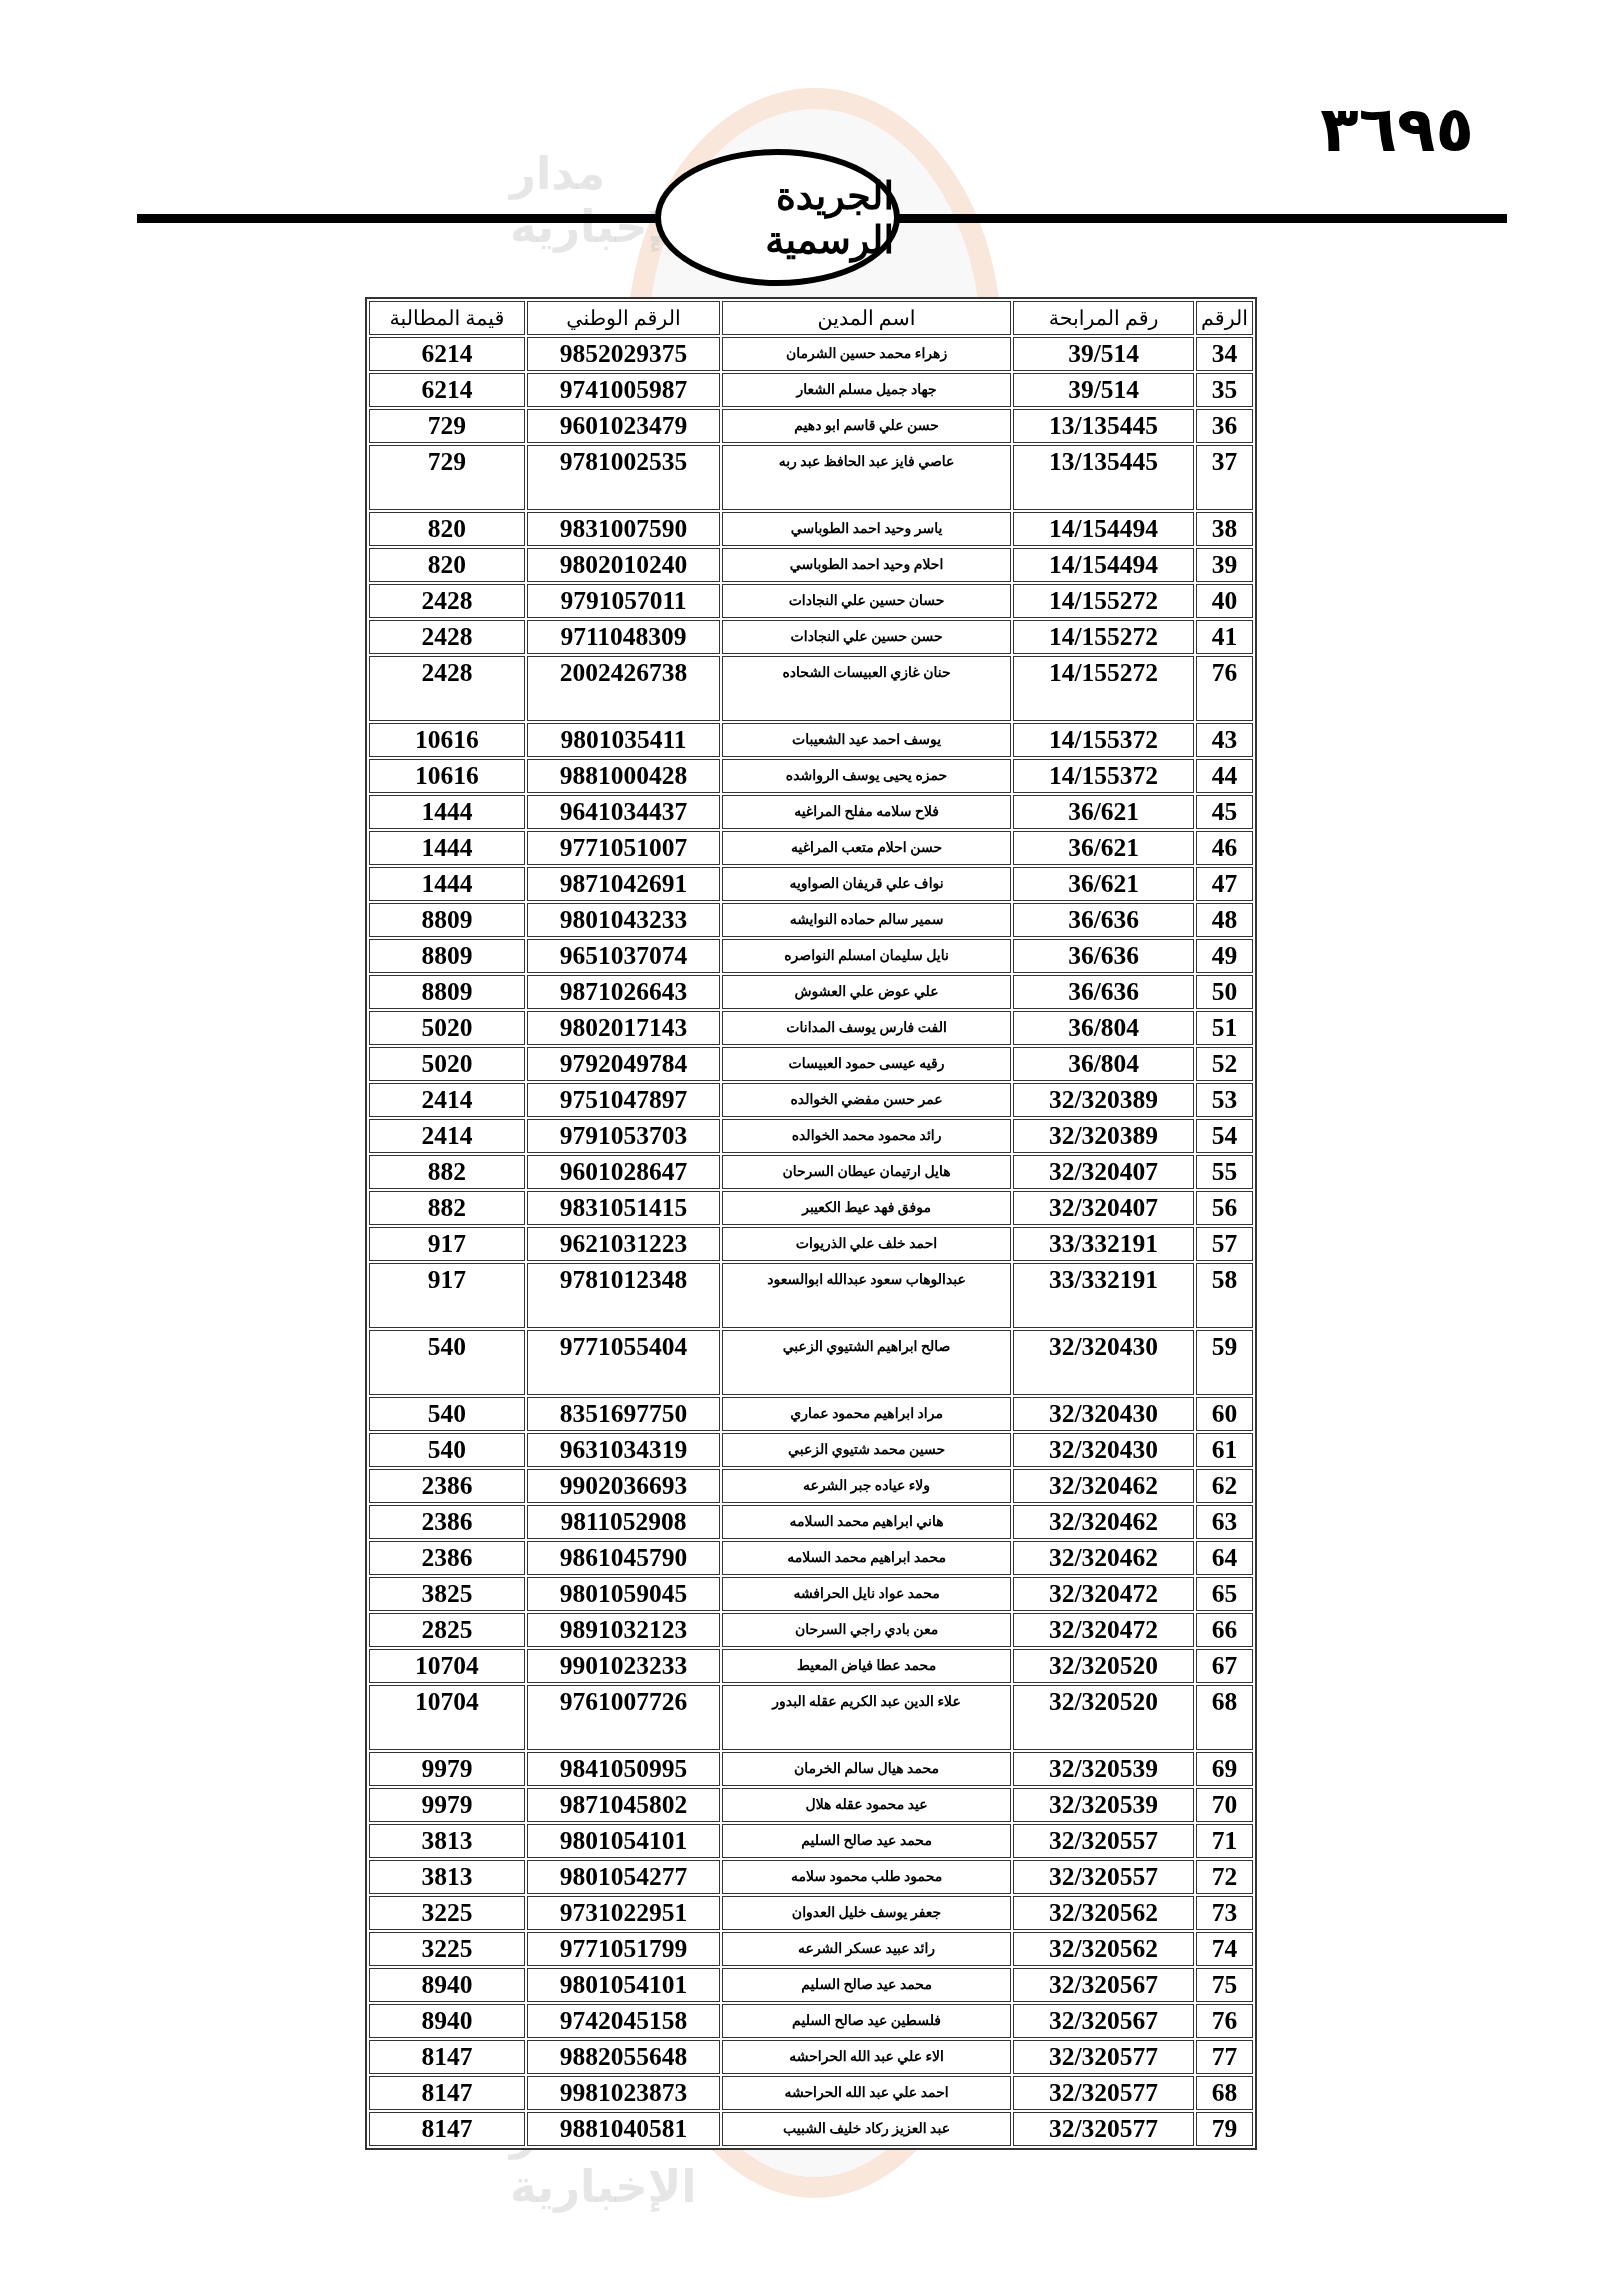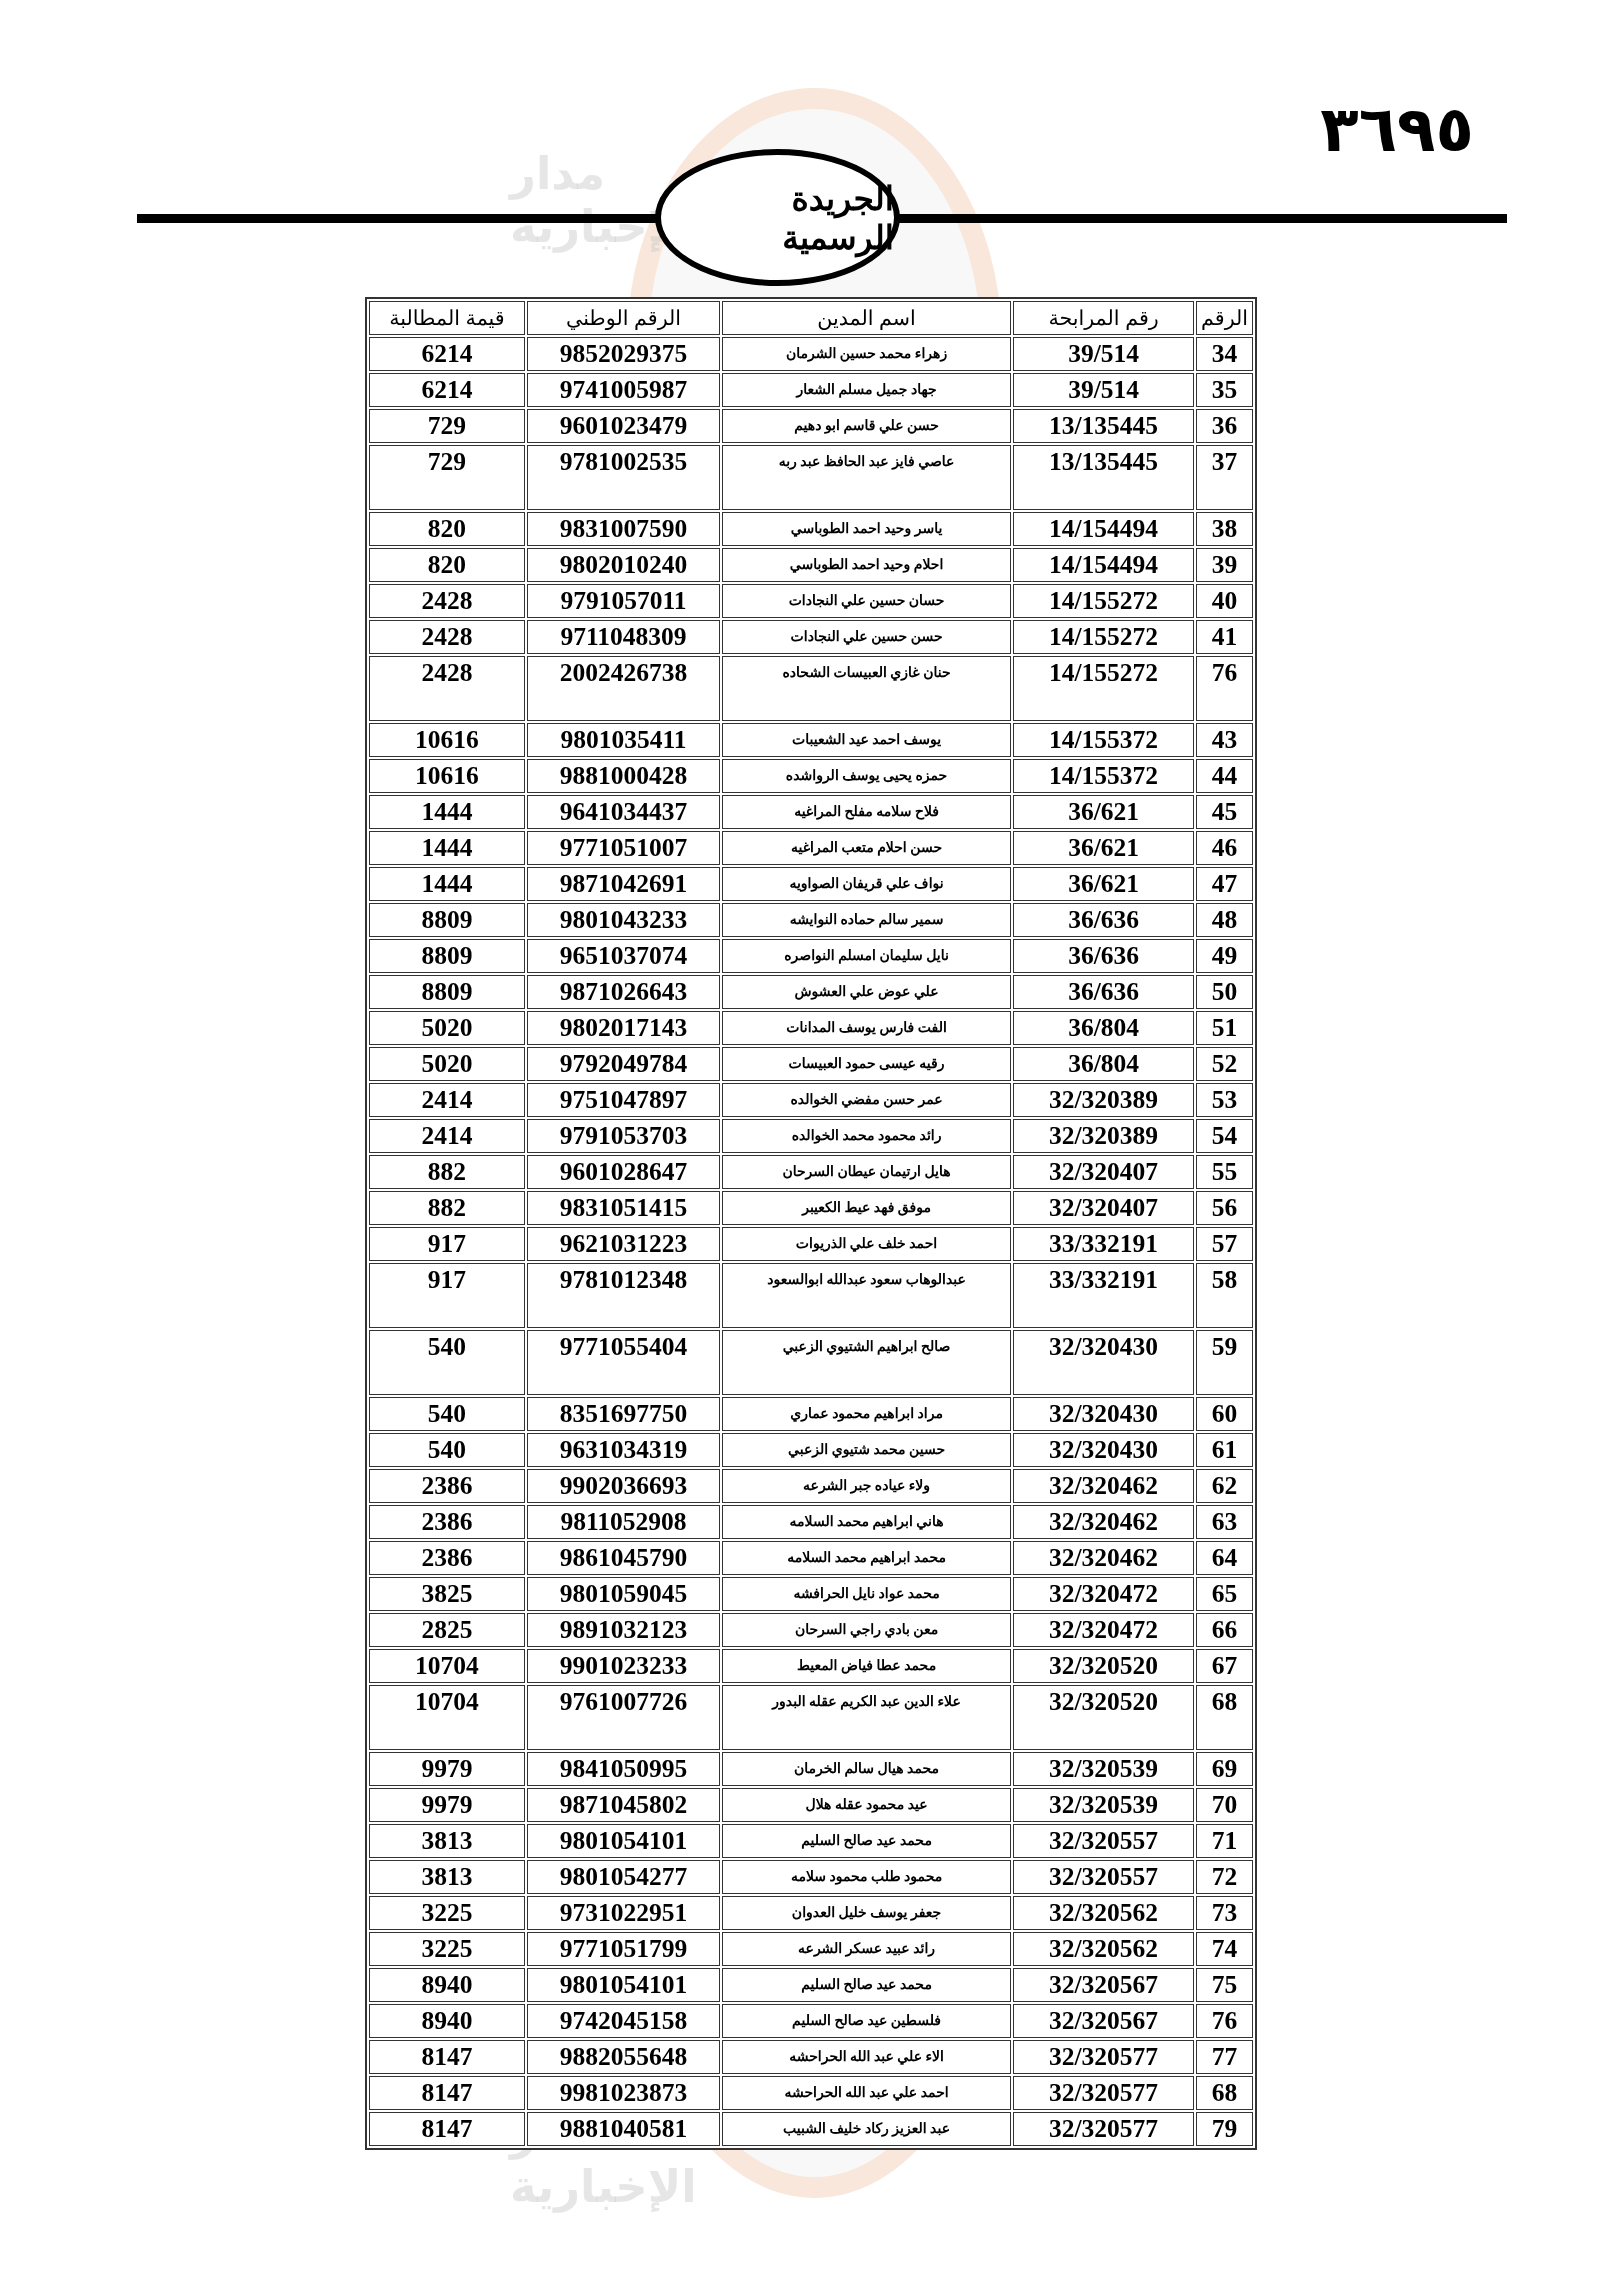--- a/index.html
+++ b/index.html
@@ -3,24 +3,24 @@
 <meta charset="utf-8">
 <style>
   html, body { margin:0; padding:0; background:#ffffff; }
   body { width:1621px; height:2293px; position:relative; overflow:hidden; font-family:"Liberation Serif", serif; color:#000; }
   .watermark { position:absolute; pointer-events:none; }
   .wm-circle { position:absolute; border-radius:50%; border:21.6px solid rgba(245,170,110,0.22); background:rgba(235,235,235,0.35); }
   .wm-text { position:absolute; color:rgba(200,200,200,0.45); font-family:"DejaVu Sans", sans-serif; font-weight:bold; }
   .page-number { position:absolute; right:147px; top:93px; font-size:63px; font-weight:bold; font-family:"DejaVu Sans", sans-serif; letter-spacing:2px; direction:rtl; }
   .header-rule { position:absolute; left:137px; right:114px; top:214px; height:8.8px; background:#000; }
   .header-oval { position:absolute; left:655px; top:149px; width:245px; height:137px; border:6.9px solid #000; border-radius:50%; background:#fff; display:flex; align-items:center; justify-content:center; box-sizing:border-box; }
-  .header-title { font-size:33px; font-weight:bold; font-family:Liberation Sans, sans-serif; direction:rtl;padding-left:48px; }
+  .header-title { font-size:38px; font-weight:bold; font-family:Liberation Sans, sans-serif; direction:rtl;padding-left:48px; }
   table.main { position:absolute; left:365px; top:297px; width:892px; border-collapse:separate; border-spacing:2px; border:2px solid #333; direction:rtl; background:#fff; }
   table.main td, table.main th { border:1.5px solid #333; text-align:center; vertical-align:top; padding:0; }
-  table.main th { height:32px; font-size:20.6px; font-weight:normal; font-family:Liberation Sans, sans-serif; line-height:32px;margin-top:34px; }
+  table.main th { height:32px; font-size:20.6px; font-weight:normal; font-family:Liberation Serif, serif; line-height:32px;margin-top:34px; }
   table.main td { height:32px; font-size:25.5px; font-weight:bold; line-height:31px; }
   table.main td.name { font-family:Liberation Serif, serif; font-size:14px; line-height:31px;text-align:center; }
   table.main tr.tall td { height:63px; }
   .c-num { width:55px; } .c-ref { width:180px; } .c-name { width:290px; } .c-nat { width:192px; } .c-qty { width:155px; }
 </style>
 </head>
 <body>
 
 <div class="watermark">
   <div class="wm-circle" style="left:627px;top:88px;width:333px;height:470px;"></div>

